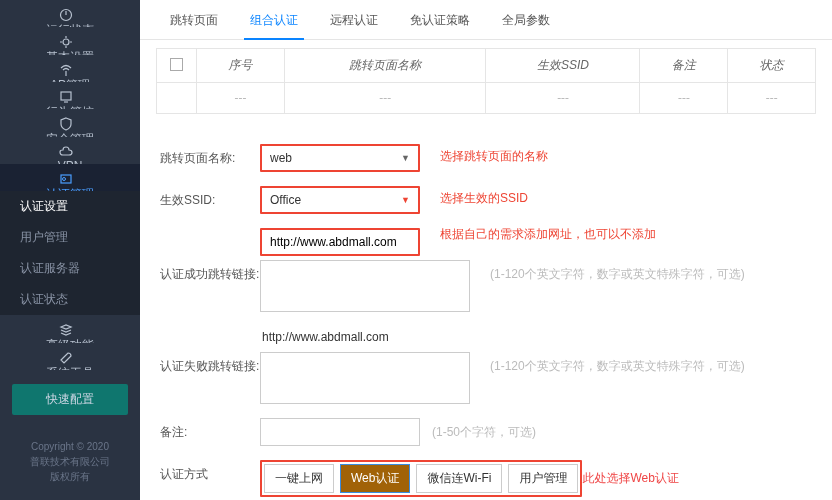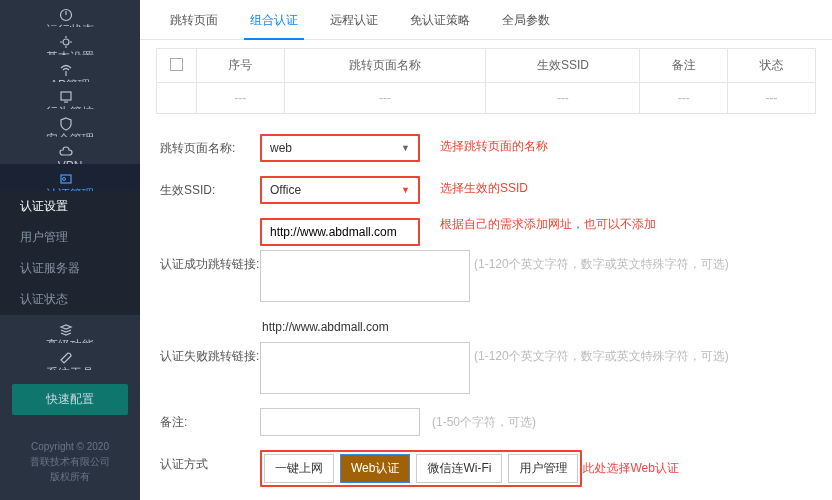--- a/index.html
+++ b/index.html
@@ -14,35 +14,35 @@
 .sidebar .sub .subitem { padding: 7px 12px 7px 20px; cursor: pointer; color: #8a94a6; }
 .sidebar .sub .subitem.active { color: #fff; }
 .sidebar .quickbtn { margin: 14px 12px; background: #0f766e; color: #cdd6e4; text-align: center; padding: 7px 0; border-radius: 2px; cursor: pointer; }
 .sidebar .footer { margin-top: auto; padding: 10px 12px 16px; font-size: 10px; color: #6a7589; text-align: center; line-height: 1.5; }
 .main { flex: 1; display: flex; flex-direction: column; overflow: hidden; }
 .tabs { display: flex; border-bottom: 1px solid #e5e5e5; padding: 0 14px; }
 .tabs .tab { padding: 12px 16px 10px; cursor: pointer; color: #555; position: relative; }
 .tabs .tab.active { color: #0a84ff; }
 .tabs .tab.active::after { content: ""; position: absolute; left: 10px; right: 10px; bottom: -1px; height: 2px; background: #0a84ff; }
 .content { flex: 1; overflow-y: auto; padding: 8px 16px 12px; }
-.table { width: 100%; border: 1px solid #e5e5e5; border-collapse: collapse; margin-bottom: 20px; }
+.table { width: 100%; border: 1px solid #e5e5e5; border-collapse: collapse; margin-bottom: 30px; font-style: italic; }
 .table th, .table td { border: 1px solid #e5e5e5; padding: 8px 6px; text-align: center; color: #666; font-weight: normal; font-size: 12px; }
 .table td { color: #bbb; }
 .form { padding: 0 4px 8px; }
 .row { display: flex; align-items: flex-start; margin-bottom: 14px; }
 .row .label { width: 100px; text-align: left; padding-top: 6px; color: #555; flex-shrink: 0; }
 .row .control { position: relative; }
 .select, .input { border: 1px solid #ccc; height: 28px; padding: 0 8px; font-size: 12px; background: #fff; }
 .select { width: 160px; display:flex; align-items:center; justify-content:space-between; cursor:pointer; }
 .select .caret { font-size: 9px; color: #666; }
 .input { width: 160px; }
 .redbox { border: 2px solid #e43; border-radius: 1px; }
 .hint { position: absolute; left: 180px; top: 4px; color: #e43; font-size: 12px; white-space: nowrap; }
 .hint.two { line-height: 1.35; top: -2px; }
-.ghost { color: #bbb; font-size: 12px; margin-left: 4px; padding-top: 6px; white-space: nowrap; }
+.ghost { color: #bbb; font-size: 12px; margin-left: 20px; padding-top: 6px; white-space: nowrap; }
 .txa { width: 210px; height: 52px; border: 1px solid #ccc; padding: 4px 8px; font-size: 12px; resize:none; color: #333; }
 .btngroup { display: flex; gap: 6px; }
 .btngroup .b { border: 1px solid #ccc; background:#fff; padding: 5px 10px; cursor:pointer; font-size:12px; }
 .btngroup .b.active { background: #a16207; color: #fff; border-color:#3a8be0; }
 .radio-wrap { display:flex; align-items:center; gap:14px; padding-top:5px; }
 .chk { width:13px; height:13px; border:1px solid #aaa; display:inline-block; }
 .content::-webkit-scrollbar { width: 10px; }
 .content::-webkit-scrollbar-thumb { background: #c9c9c9; }
 .content::-webkit-scrollbar-track { background: #f1f1f1; }
 svg { display:block; }

